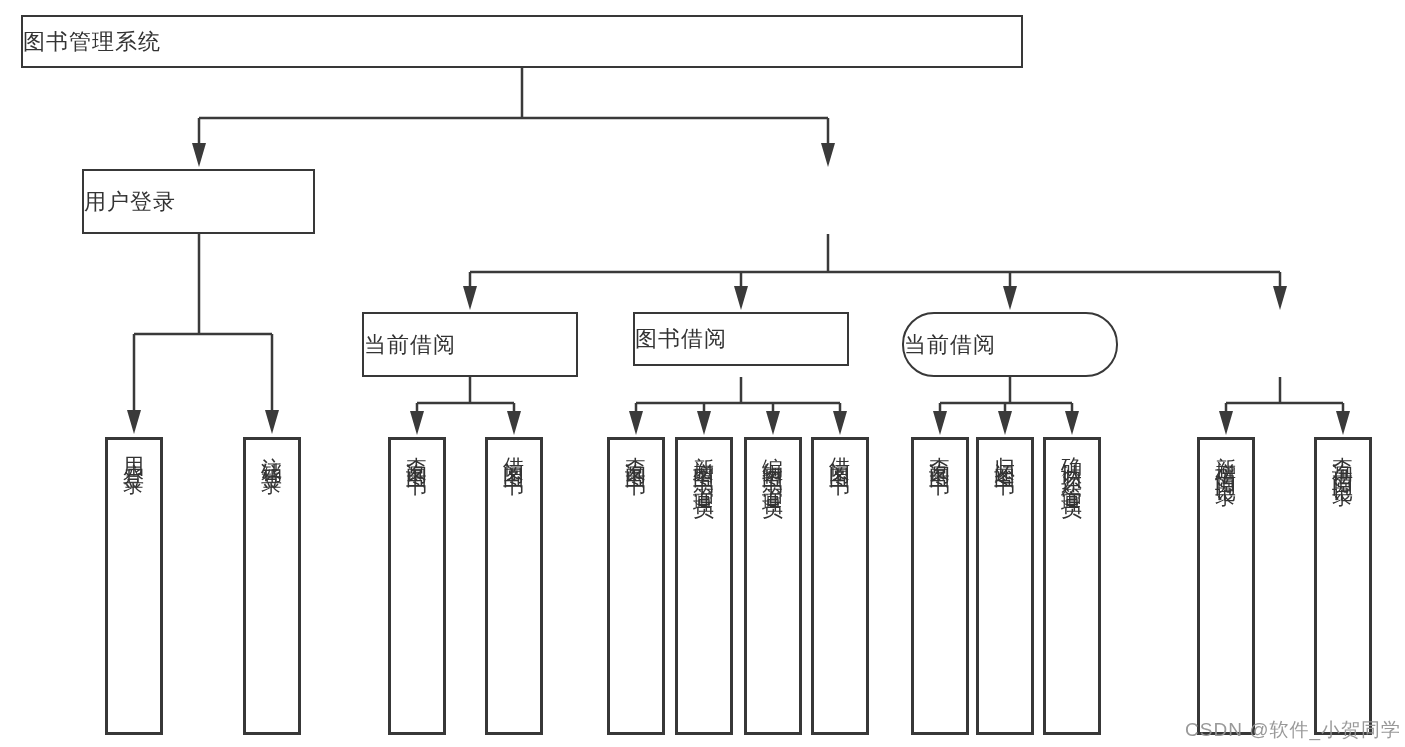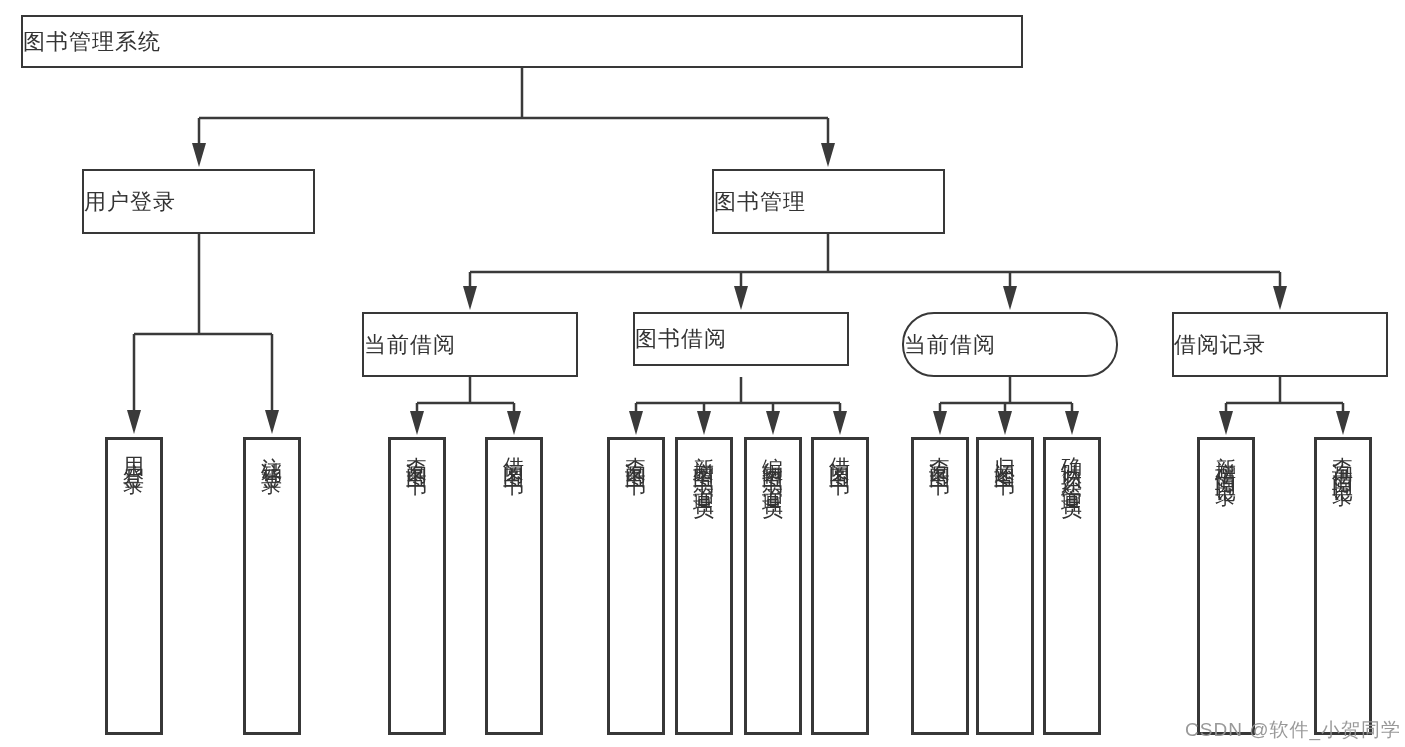--- a/index.html
+++ b/index.html
@@ -101,35 +101,29 @@
     </g>
   </svg>
 
   <div class="node" id="n-root">
     <span>图书管理系统</span>
   </div>
 
   <div class="node" id="n-user-login">
     <span>用户登录</span>
   </div>
-  <div class="node" id="n-book-management">
-    <span>图书管理</span>
-  </div>
 
   <div class="node" id="n-new-book">
     <span>当前借阅</span>
   </div>
   <div class="node" id="n-book-borrow">
     <span>图书借阅</span>
   </div>
   <div class="node" id="n-current-borrow">
     <span>当前借阅</span>
-  </div>
-  <div class="node" id="n-borrow-records">
-    <span>借阅记录</span>
   </div>
 
   <div class="node leaf" id="lf-g1-0">
     <span>用户登录</span>
   </div>
   <div class="node leaf" id="lf-g1-1">
     <span>注销登录</span>
   </div>
 
   <div class="node leaf" id="lf-g2-0">

